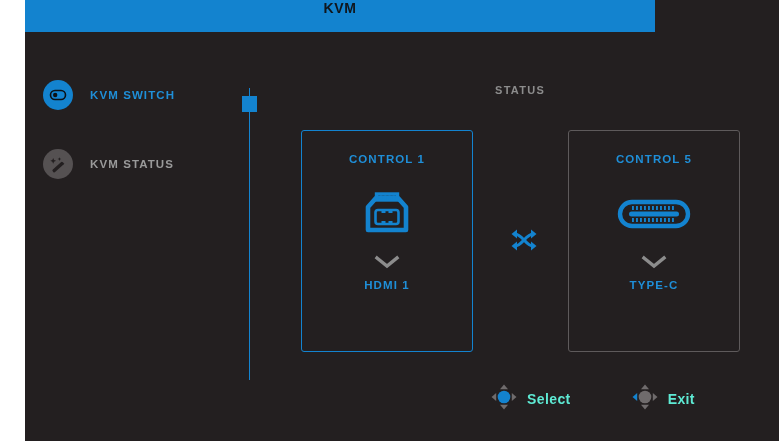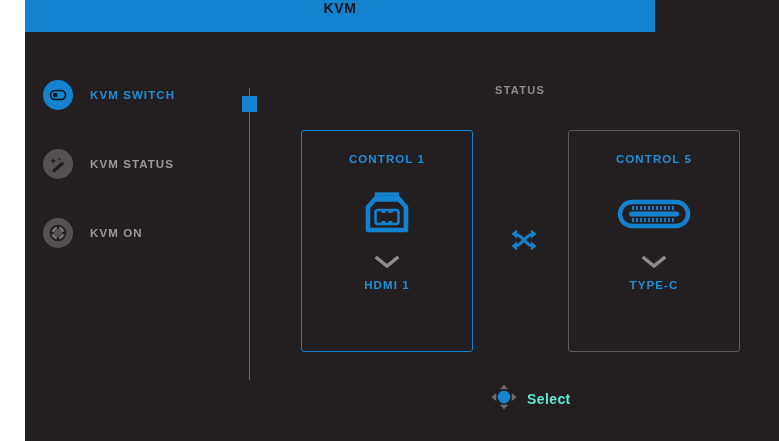--- a/index.html
+++ b/index.html
@@ -199,33 +199,20 @@
         <svg width="22" height="22" viewBox="0 0 22 22">
           <rect x="4.2" y="12.4" width="13.5" height="3.4" rx="1.3" transform="rotate(-42 11 14)" fill="#231f20"></rect>
           <path d="M6.2 5.0 l0.85 2.0 2.0 0.85 -2.0 0.85 -0.85 2.0 -0.85 -2.0 -2.0 -0.85 2.0 -0.85 z" fill="#231f20"></path>
           <path d="M12.4 4.2 l0.55 1.3 1.3 0.55 -1.3 0.55 -0.55 1.3 -0.55 -1.3 -1.3 -0.55 1.3 -0.55 z" fill="#231f20"></path>
           <path d="M16.0 9.3 l0.45 1.05 1.05 0.45 -1.05 0.45 -0.45 1.05 -0.45 -1.05 -1.05 -0.45 1.05 -0.45 z" fill="#231f20"></path>
         </svg>
       </span>
       <span class="side-label idle">KVM STATUS</span>
     </div>
 
-    <div class="side-item">
-      <span class="side-icon idle">
-        <svg width="22" height="22" viewBox="0 0 22 22">
-          <circle cx="11" cy="11" r="7.6" fill="none" stroke="#231f20" stroke-width="1.5"></circle>
-          <circle cx="11" cy="11" r="5.2" fill="none" stroke="#8d898a" stroke-width="1.1"></circle>
-          <rect x="9.9" y="3.6" width="2.2" height="3.4" fill="#231f20"></rect>
-          <rect x="9.9" y="15.0" width="2.2" height="3.4" fill="#231f20"></rect>
-          <rect x="3.6" y="9.9" width="3.4" height="2.2" fill="#231f20"></rect>
-          <rect x="15.0" y="9.9" width="3.4" height="2.2" fill="#231f20"></rect>
-        </svg>
-      </span>
-      <span class="side-label idle">KVM ON</span>
-    </div>
 
 
   </div>
 
   <div id="scroll-track"></div>
   <div id="scroll-thumb"></div>
 
   <div id="status-label">STATUS</div>
 
   <div class="control-card" id="card-1">
@@ -316,16 +303,28 @@
           <path d="M1.5 14 L6.2 10 L6.2 18 Z" fill="#6f6b6c"></path>
           <path d="M26.5 14 L21.8 10 L21.8 18 Z" fill="#6f6b6c"></path>
           <circle cx="14" cy="14" r="6.3" fill="#1383cf"></circle>
         </svg>
       </span>
       <span class="fb-label">Select</span>
     </div>
 
     <div id="footer-gap"></div>
 
+    <div class="footer-btn">
+      <span>
+        <svg width="28" height="28" viewBox="0 0 28 28">
+          <path d="M14 1.5 L18 6.2 L10 6.2 Z" fill="#6f6b6c"></path>
+          <path d="M14 26.5 L18 21.8 L10 21.8 Z" fill="#6f6b6c"></path>
+          <path d="M1.5 14 L6.2 10 L6.2 18 Z" fill="#1383cf"></path>
+          <path d="M26.5 14 L21.8 10 L21.8 18 Z" fill="#6f6b6c"></path>
+          <circle cx="14" cy="14" r="6.3" fill="#6f6b6c"></circle>
+        </svg>
+      </span>
+      <span class="fb-label">Exit</span>
+    </div>
 
   </div>
 
 </div>
 
 </body></html>

